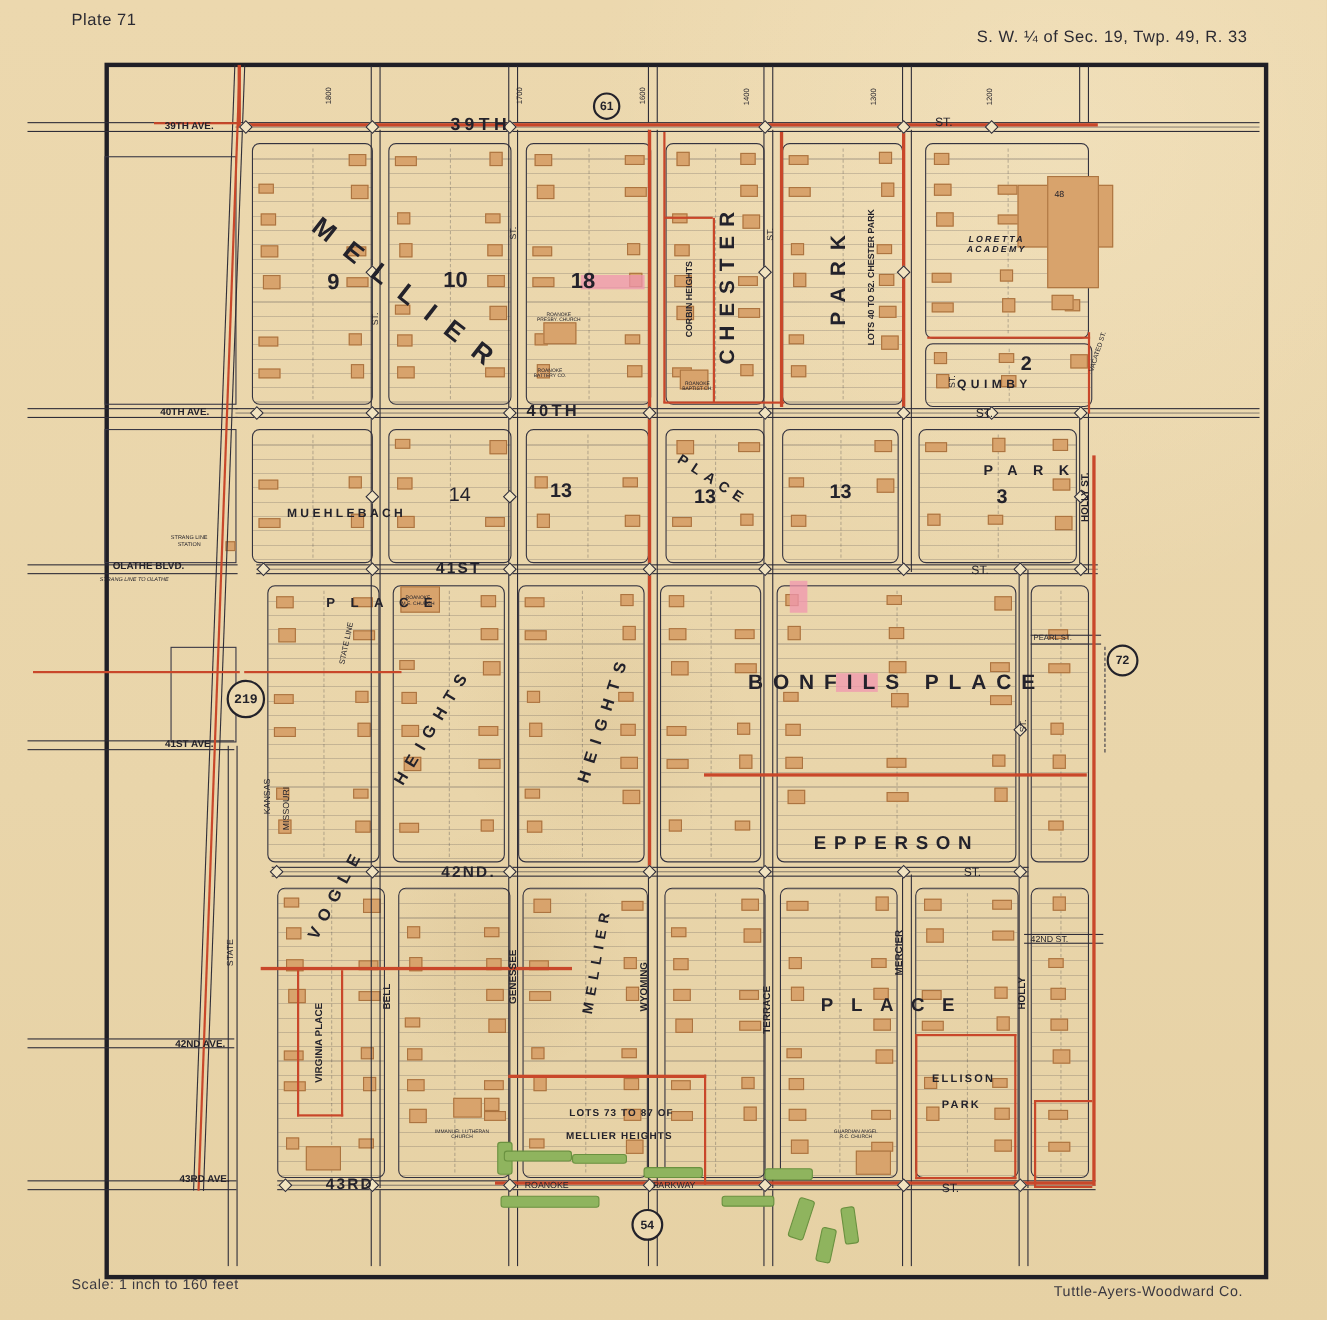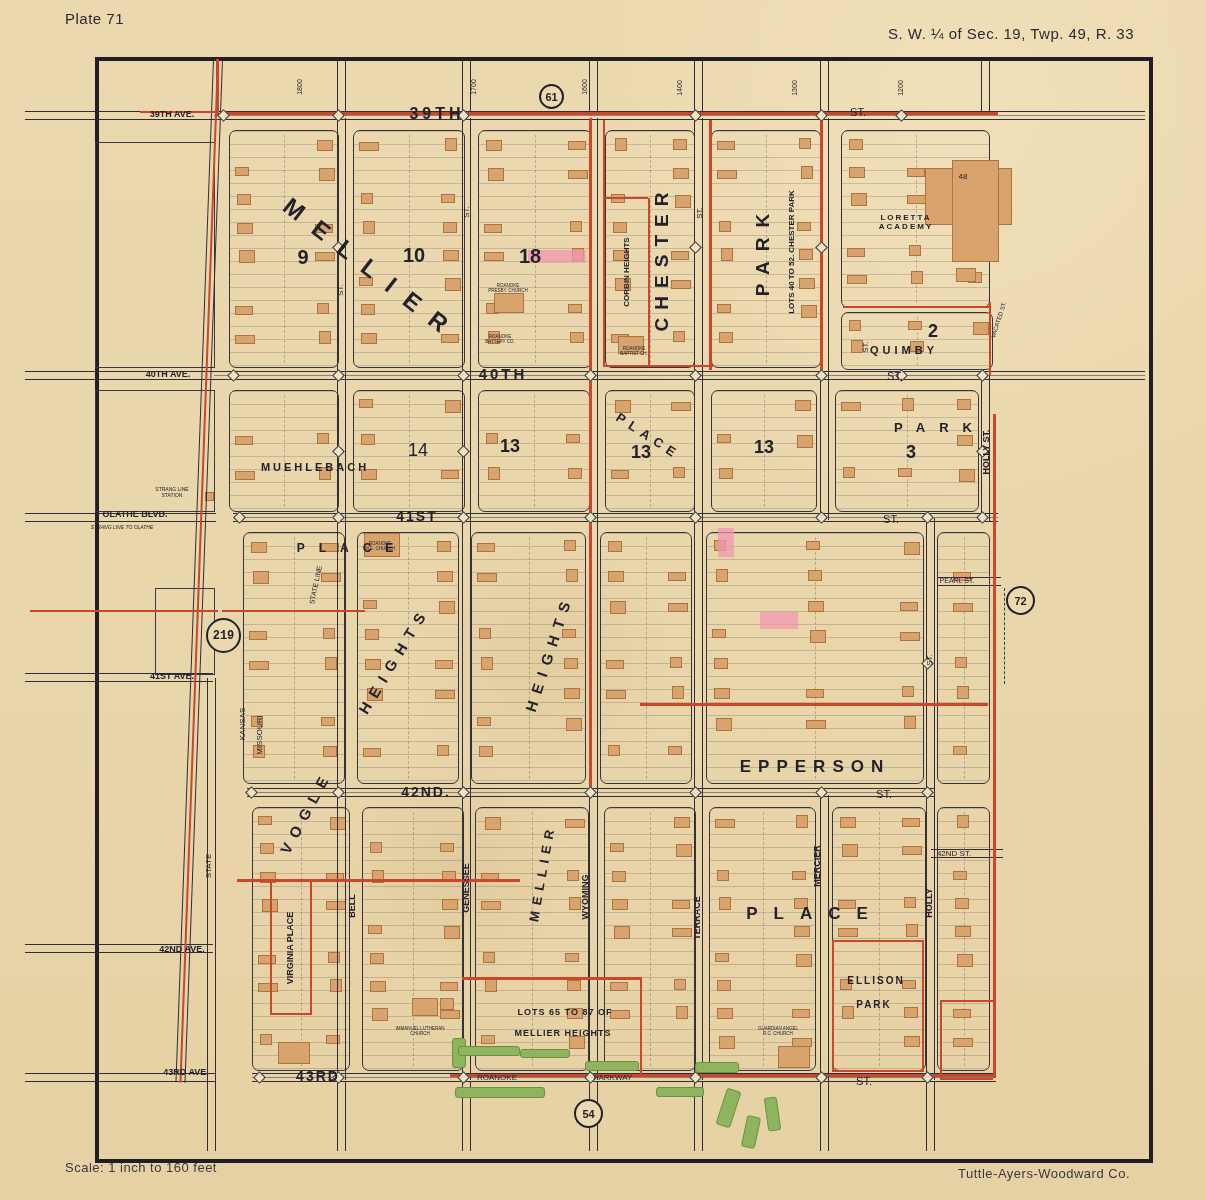--- a/index.html
+++ b/index.html
@@ -493,36 +493,37 @@
       <div class="lbl" style="left: 186px; top: 1072px; font-size: 9px; font-weight: bold; transform: translate(-50%, -50%) rotate(0deg);">43RD AVE.</div>
       <div class="lbl" style="left: 957px; top: 581px; font-size: 7px; transform: translate(-50%, -50%) rotate(0deg);">PEARL ST.</div>
       <div class="lbl" style="left: 954px; top: 854px; font-size: 8px; transform: translate(-50%, -50%) rotate(0deg);">42ND ST.</div>
       <div class="lbl" style="left: 172px; top: 493px; font-size: 5px; transform: translate(-50%, -50%) rotate(0deg);">STRANG LINE
 STATION</div>
       <div class="lbl" style="left: 372px; top: 270px; font-size: 24px; font-weight: bold; letter-spacing: 16px; transform: translate(-50%, -50%) rotate(38deg);">MELLIER</div>
       <div class="lbl" style="left: 662px; top: 258px; font-size: 19px; font-weight: bold; letter-spacing: 8px; transform: translate(-50%, -50%) rotate(-90deg);">CHESTER</div>
       <div class="lbl" style="left: 763px; top: 250px; font-size: 19px; font-weight: bold; letter-spacing: 10px; transform: translate(-50%, -50%) rotate(-90deg);">PARK</div>
       <div class="lbl" style="left: 792px; top: 252px; font-size: 8px; font-weight: bold; transform: translate(-50%, -50%) rotate(-90deg);">LOTS 40 TO 52. CHESTER PARK</div>
       <div class="lbl" style="left: 627px; top: 272px; font-size: 8px; font-weight: bold; transform: translate(-50%, -50%) rotate(-90deg);">CORBIN HEIGHTS</div>
-      <div class="lbl" style="left: 906px; top: 222px; font-size: 8px; font-weight: bold; letter-spacing: 2px; transform: translate(-50%, -50%) rotate(0deg);">LORETTA
+      <div class="lbl" style="left: 906px; top: 222px; font-size: 8px; font-weight: bold; letter-spacing: 2px; transform: translate(-50%, -50%) rotate(0deg); font-style: italic;">LORETTA
 ACADEMY</div>
       <div class="lbl" style="left: 904px; top: 350px; font-size: 11px; font-weight: bold; letter-spacing: 4px; transform: translate(-50%, -50%) rotate(0deg);">QUIMBY</div>
       <div class="lbl" style="left: 315px; top: 467px; font-size: 11px; font-weight: bold; letter-spacing: 3px; transform: translate(-50%, -50%) rotate(0deg);">MUEHLEBACH</div>
       <div class="lbl" style="left: 648px; top: 437px; font-size: 13px; font-weight: bold; letter-spacing: 6px; transform: translate(-50%, -50%) rotate(33deg);">PLACE</div>
       <div class="lbl" style="left: 940px; top: 428px; font-size: 13px; font-weight: bold; letter-spacing: 14px; transform: translate(-50%, -50%) rotate(0deg);">PARK</div>
       <div class="lbl" style="left: 352px; top: 549px; font-size: 12px; font-weight: bold; letter-spacing: 14px; transform: translate(-50%, -50%) rotate(0deg);">PLACE</div>
+      <div class="lbl" style="left: 815px; top: 621px; font-size: 19px; font-weight: bold; letter-spacing: 9px; transform: translate(-50%, -50%) rotate(0deg);">BONFILS PLACE</div>
       <div class="lbl" style="left: 815px; top: 767px; font-size: 17px; font-weight: bold; letter-spacing: 7px; transform: translate(-50%, -50%) rotate(0deg);">EPPERSON</div>
       <div class="lbl" style="left: 815px; top: 914px; font-size: 17px; font-weight: bold; letter-spacing: 16px; transform: translate(-50%, -50%) rotate(0deg);">PLACE</div>
       <div class="lbl" style="left: 876px; top: 981px; font-size: 10px; font-weight: bold; letter-spacing: 2px; transform: translate(-50%, -50%) rotate(0deg);">ELLISON</div>
       <div class="lbl" style="left: 874px; top: 1005px; font-size: 10px; font-weight: bold; letter-spacing: 2px; transform: translate(-50%, -50%) rotate(0deg);">PARK</div>
       <div class="lbl" style="left: 306px; top: 812px; font-size: 15px; font-weight: bold; letter-spacing: 8px; transform: translate(-50%, -50%) rotate(-62deg);">VOGLE</div>
       <div class="lbl" style="left: 394px; top: 660px; font-size: 15px; font-weight: bold; letter-spacing: 8px; transform: translate(-50%, -50%) rotate(-59deg);">HEIGHTS</div>
       <div class="lbl" style="left: 549px; top: 653px; font-size: 15px; font-weight: bold; letter-spacing: 8px; transform: translate(-50%, -50%) rotate(-72deg);">HEIGHTS</div>
       <div class="lbl" style="left: 543px; top: 873px; font-size: 13px; font-weight: bold; letter-spacing: 6px; transform: translate(-50%, -50%) rotate(-80deg);">MELLIER</div>
-      <div class="lbl" style="left: 565px; top: 1012px; font-size: 9px; font-weight: bold; letter-spacing: 1px; transform: translate(-50%, -50%) rotate(0deg);">LOTS 65 TO 87 OF</div>
+      <div class="lbl" style="left: 565px; top: 1012px; font-size: 9px; font-weight: bold; letter-spacing: 1px; transform: translate(-50%, -50%) rotate(0deg);">LOTS 73 TO 87 OF</div>
       <div class="lbl" style="left: 563px; top: 1033px; font-size: 9px; font-weight: bold; letter-spacing: 1px; transform: translate(-50%, -50%) rotate(0deg);">MELLIER HEIGHTS</div>
       <div class="lbl" style="left: 290px; top: 948px; font-size: 9px; font-weight: bold; transform: translate(-50%, -50%) rotate(-90deg);">VIRGINIA PLACE</div>
       <div class="lbl" style="left: 352px; top: 906px; font-size: 9px; font-weight: bold; transform: translate(-50%, -50%) rotate(-90deg);">BELL</div>
       <div class="lbl" style="left: 466px; top: 888px; font-size: 9px; font-weight: bold; transform: translate(-50%, -50%) rotate(-90deg);">GENESSEE</div>
       <div class="lbl" style="left: 585px; top: 897px; font-size: 9px; font-weight: bold; transform: translate(-50%, -50%) rotate(-90deg);">WYOMING</div>
       <div class="lbl" style="left: 697px; top: 918px; font-size: 9px; font-weight: bold; transform: translate(-50%, -50%) rotate(-90deg);">TERRACE</div>
       <div class="lbl" style="left: 817px; top: 866px; font-size: 9px; font-weight: bold; transform: translate(-50%, -50%) rotate(-90deg);">MERCIER</div>
       <div class="lbl" style="left: 929px; top: 903px; font-size: 9px; font-weight: bold; transform: translate(-50%, -50%) rotate(-90deg);">HOLLY</div>
       <div class="lbl" style="left: 986px; top: 452px; font-size: 9px; font-weight: bold; transform: translate(-50%, -50%) rotate(-90deg);">HOLLY ST.</div>
       <div class="lbl" style="left: 930px; top: 660px; font-size: 8px; transform: translate(-50%, -50%) rotate(-90deg);">ST.</div>

